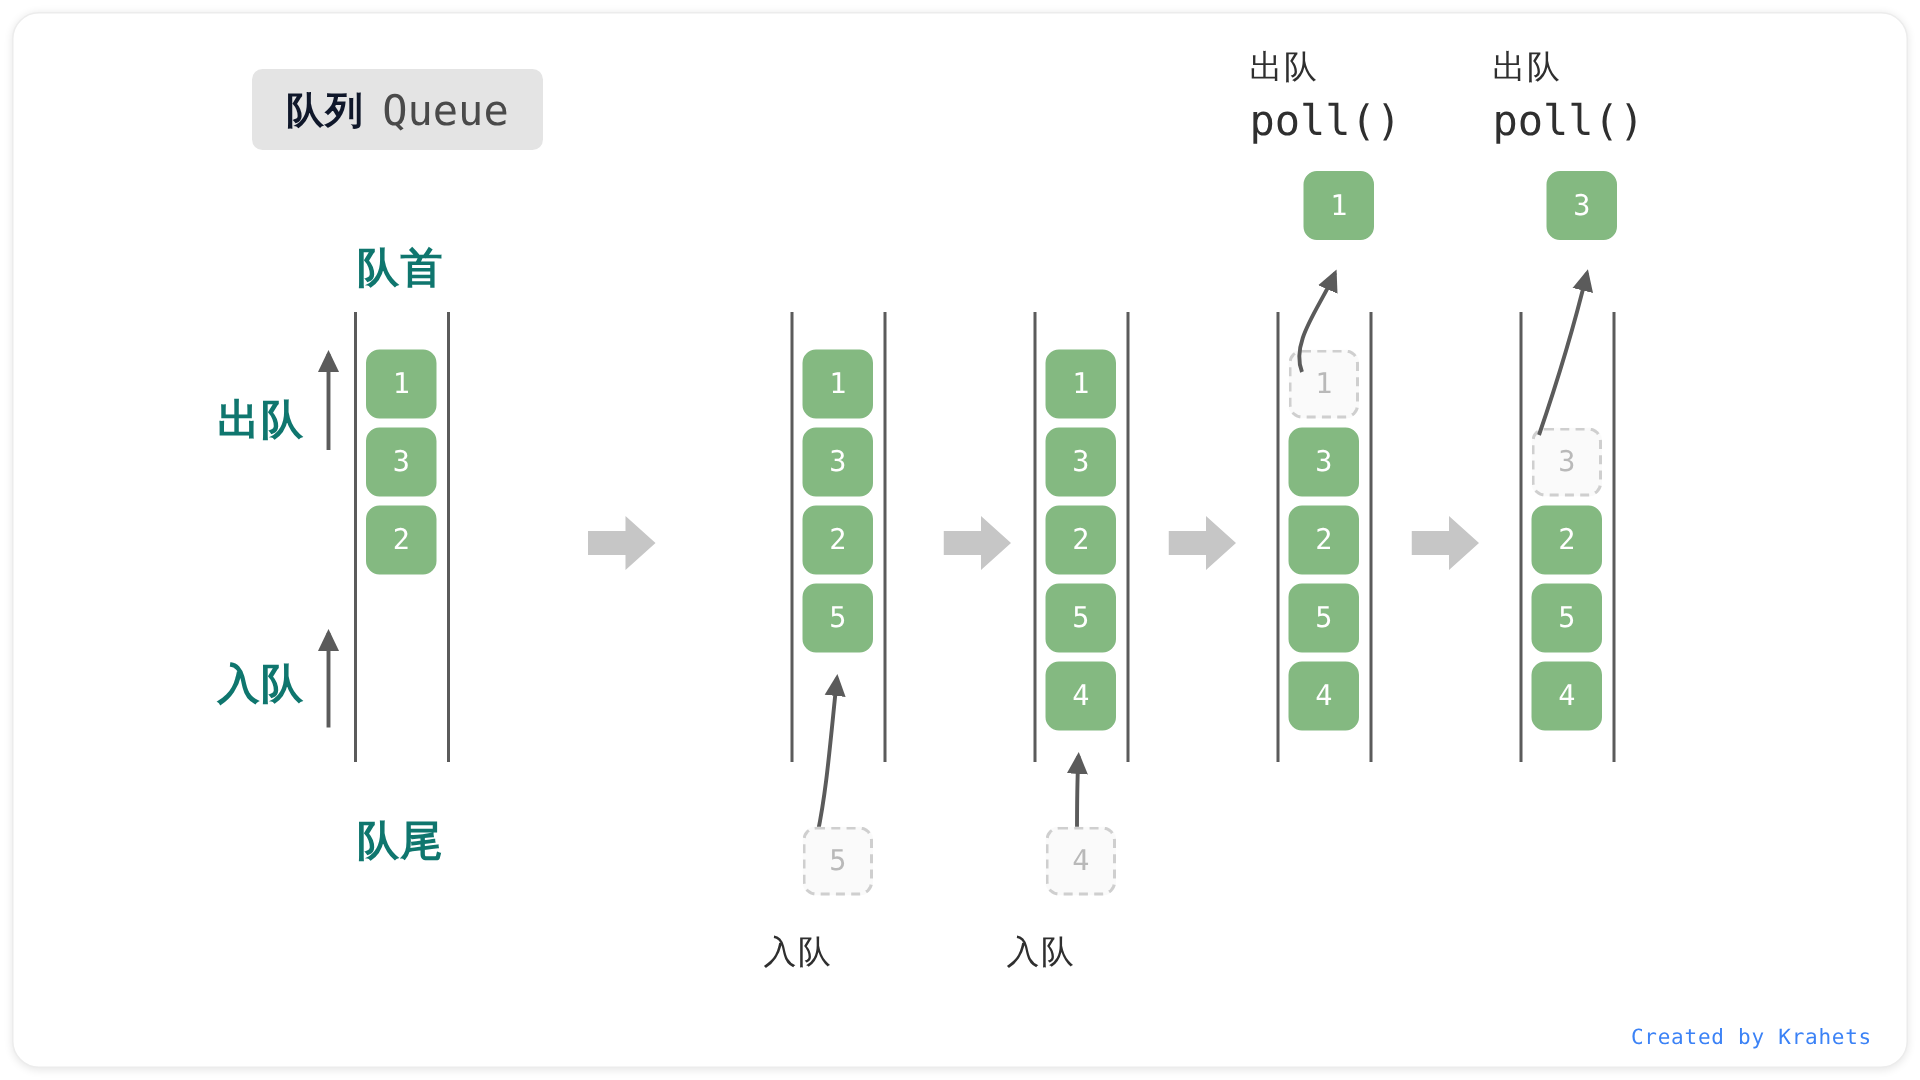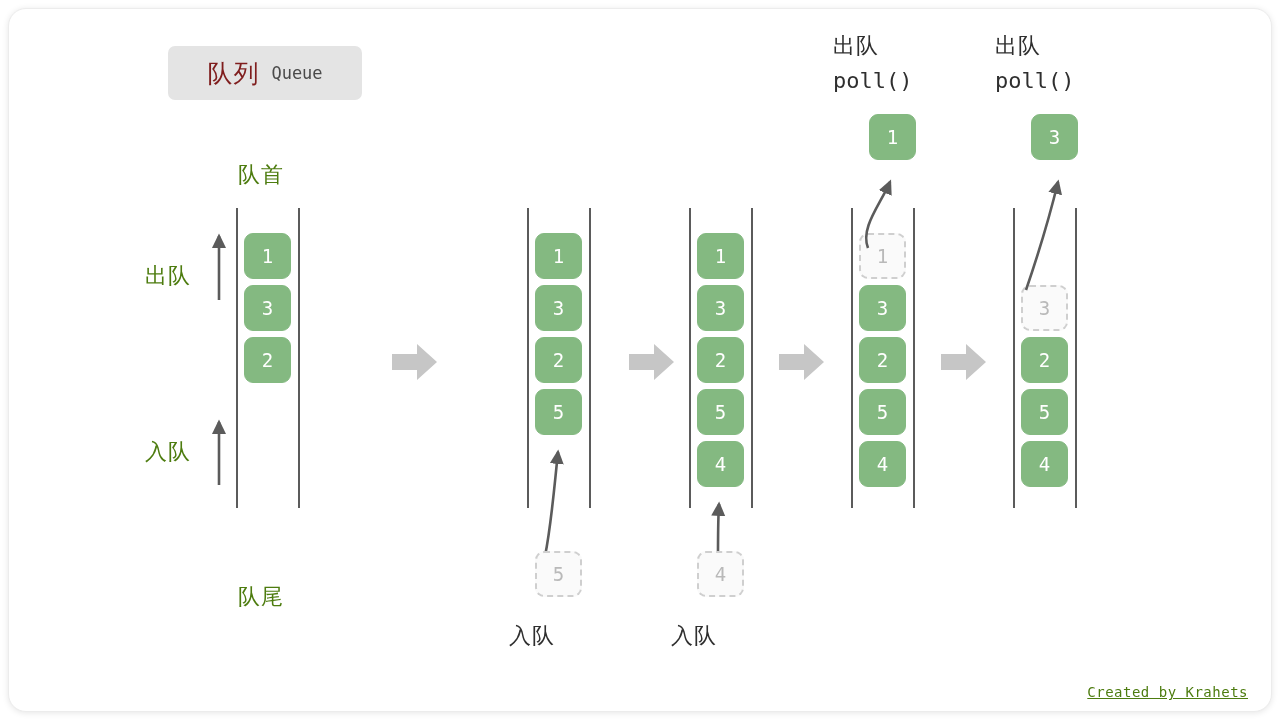--- a/index.html
+++ b/index.html
@@ -45,27 +45,27 @@
     background: #e4e4e4;
     border-radius: 7px;
     display: flex;
     align-items: center;
     justify-content: center;
     gap: 12px;
   }
   .title-cn {
     font-family: "DejaVu Sans", "Liberation Sans", sans-serif;
     font-size: 25px;
-    font-weight: normal;
-    color: #7f1d1d;
+    font-weight: bold;
+    color: #0f172a;
     letter-spacing: 1px;
   }
   .title-en {
     font-family: "DejaVu Sans Mono", "Liberation Mono", monospace;
-    font-size: 17px;
+    font-size: 28px;
     color: #4a4a4a;
   }
 
   
   .column {
     position: absolute;
   }
   .rail {
     position: absolute;
     top: 0;
@@ -130,58 +130,57 @@
     align-items: center;
     justify-content: center;
     font-family: "DejaVu Sans Mono", "Liberation Mono", monospace;
     font-size: 19px;
   }
 
   
   .label-cn-bold {
     position: absolute;
     font-family: "DejaVu Sans", "Liberation Sans", sans-serif;
-    font-size: 22px;
-    font-weight: normal;
-    color: #4d7c0f;
+    font-size: 28px;
+    font-weight: bold;
+    color: #0f766e;
     white-space: nowrap;
     letter-spacing: 1px;
   }
   .op-label {
     position: absolute;
     white-space: nowrap;
     line-height: 35px;
   }
   .op-label .cn {
     display: block;
     font-family: "DejaVu Sans", "Liberation Sans", sans-serif;
     font-size: 22px;
     color: #2f2f2f;
     letter-spacing: 1px;
   }
   .op-label .code {
     display: block;
     font-family: "DejaVu Sans Mono", "Liberation Mono", monospace;
-    font-size: 22px;
+    font-size: 28px;
     color: #2f2f2f;
   }
   .op-label .code .arg {
     color: #3e8d43;
     font-weight: bold;
   }
 
   .credit {
     position: absolute;
     right: 32px;
     bottom: 20px;
     font-family: "DejaVu Sans Mono", "Liberation Mono", monospace;
     font-size: 14px;
-    color: #4d7c0f;
+    color: #3b82f6;
     letter-spacing: 0.5px;
-    text-decoration: underline;
   }
 
   svg.overlay {
     position: absolute;
     left: 0;
     top: 0;
     width: 1280px;
     height: 720px;
     pointer-events: none;
   }
@@ -192,21 +191,21 @@
 <div id="canvas">
 
   <div class="card-frame"></div>
 
   <div class="title-badge">
     <span class="title-cn">队列</span>
     <span class="title-en">Queue</span>
   </div>
 
   <div class="label-cn-bold" style="left:238px; top:160px;">队首</div>
-  <div class="label-cn-bold" style="left:238px; top:542px;margin-top:40px;">队尾</div>
+  <div class="label-cn-bold" style="left:238px; top:542px;">队尾</div>
 
   <div class="label-cn-bold" style="left:145px; top:261px;">出队</div>
   <div class="label-cn-bold" style="left:145px; top:437px;">入队</div>
 
   <div id="columns-host">
       <div class="column" style="left: 236px; top: 208px;">
         <div class="rail left" style="height: 300px;"></div>
         <div class="rail right" style="height: 300px;"></div>
         <div class="slot filled" style="top: 25px;">1</div>
         <div class="slot filled" style="top: 77px;">3</div>

